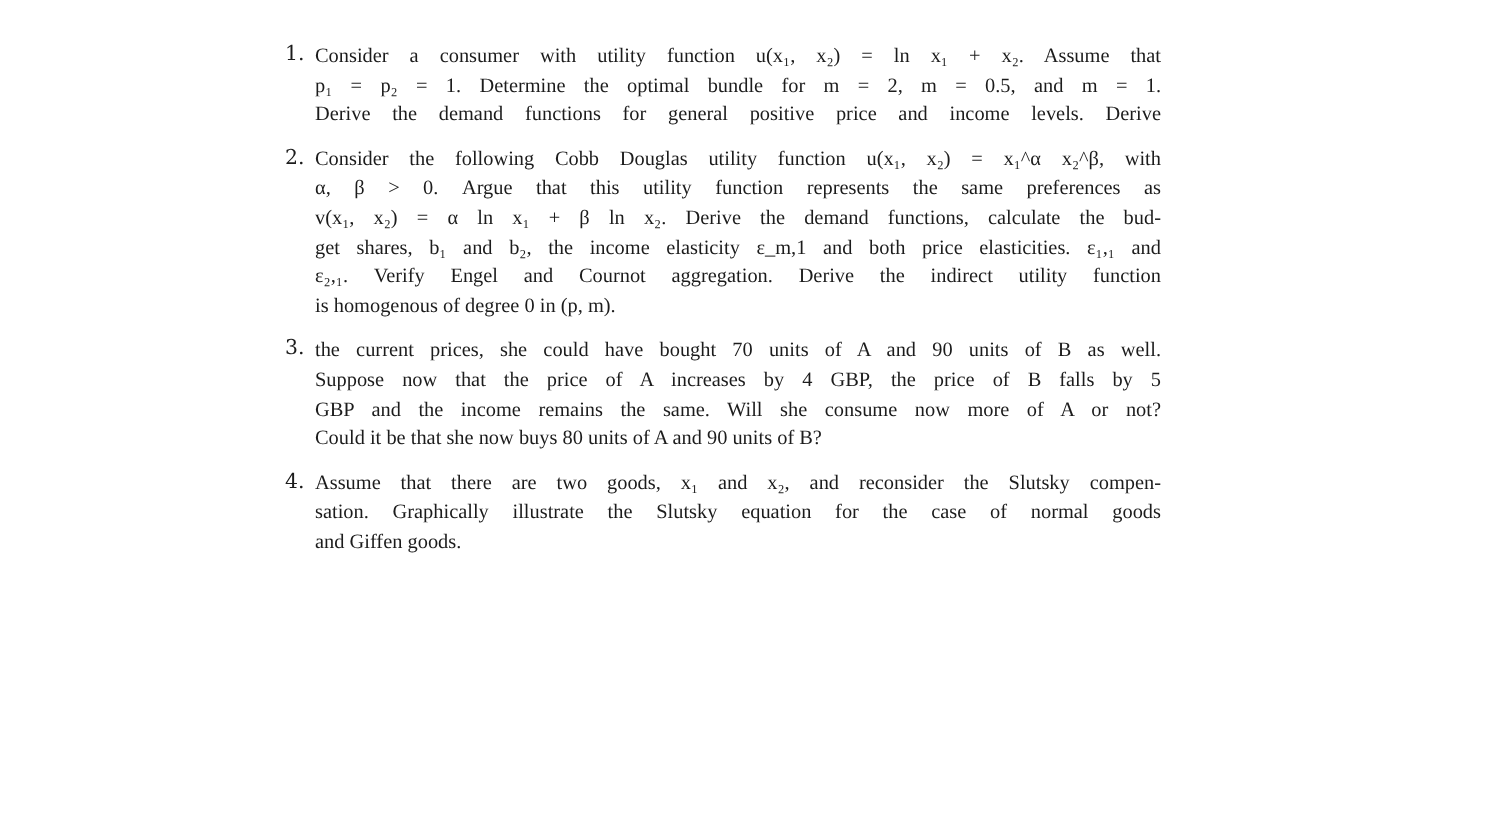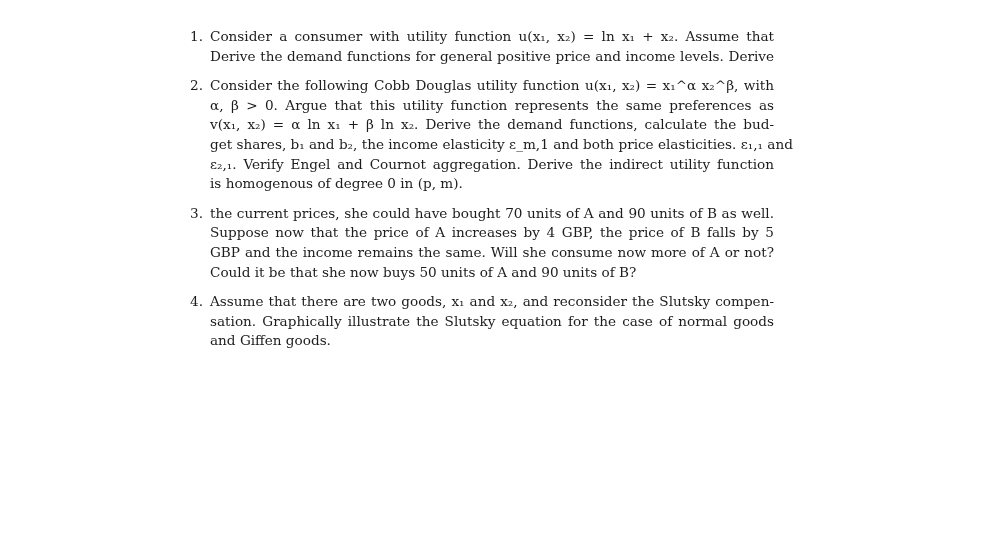--- a/index.html
+++ b/index.html
@@ -4,47 +4,48 @@
 <style>
   html, body { margin: 0; padding: 0; background: #ffffff; }
   body { width: 994px; height: 552px; position: relative; overflow: hidden; }
   .doc {
     position: absolute; left: 188px; top: 27px; width: 586px;
     font-family: "DejaVu Serif", "Liberation Serif", serif;
     font-size: 13.6px; line-height: 19.6px; color: #1c1c1c;
   }
   .item { position: relative; padding-left: 22px; margin-bottom: 10px; }
   .num { position: absolute; left: 2px; top: 0; }
-  .line { display: block; text-align: justify; text-align-last: justify; white-space: nowrap; }
+  .line { display: block; text-align: justify; text-align-last: justify; white-space: nowrap; font-family: Liberation Serif, serif; }
   .line.last { text-align-last: left; }
 </style>
 </head>
 <body>
 
 <div class="doc">
   <div class="item">
     <span class="num">1.</span>
     <span class="line">Consider a consumer with utility function u(x₁, x₂) = ln x₁ + x₂. Assume that</span>
+    <span class="line">p₁ = p₂ = 1. Determine the optimal bundle for m = 2, m = 0.5, and m = 1.</span>
     <span class="line">Derive the demand functions for general positive price and income levels. Derive</span>
   </div>
   <div class="item">
     <span class="num">2.</span>
     <span class="line">Consider the following Cobb Douglas utility function u(x₁, x₂) = x₁^α x₂^β, with</span>
     <span class="line">α, β &gt; 0. Argue that this utility function represents the same preferences as</span>
     <span class="line">v(x₁, x₂) = α ln x₁ + β ln x₂. Derive the demand functions, calculate the bud-</span>
     <span class="line">get shares, b₁ and b₂, the income elasticity ε_m,1 and both price elasticities. ε₁,₁ and</span>
     <span class="line">ε₂,₁. Verify Engel and Cournot aggregation. Derive the indirect utility function</span>
     <span class="line last">is homogenous of degree 0 in (p, m).</span>
   </div>
   <div class="item">
     <span class="num">3.</span>
     <span class="line">the current prices, she could have bought 70 units of A and 90 units of B as well.</span>
     <span class="line">Suppose now that the price of A increases by 4 GBP, the price of B falls by 5</span>
     <span class="line">GBP and the income remains the same. Will she consume now more of A or not?</span>
-    <span class="line last">Could it be that she now buys 50 units of A and 90 units of B?</span>
+    <span class="line last">Could it be that she now buys 80 units of A and 90 units of B?</span>
   </div>
   <div class="item">
     <span class="num">4.</span>
     <span class="line">Assume that there are two goods, x₁ and x₂, and reconsider the Slutsky compen-</span>
     <span class="line">sation. Graphically illustrate the Slutsky equation for the case of normal goods</span>
     <span class="line last">and Giffen goods.</span>
   </div>
 </div>
 
 </body></html>

